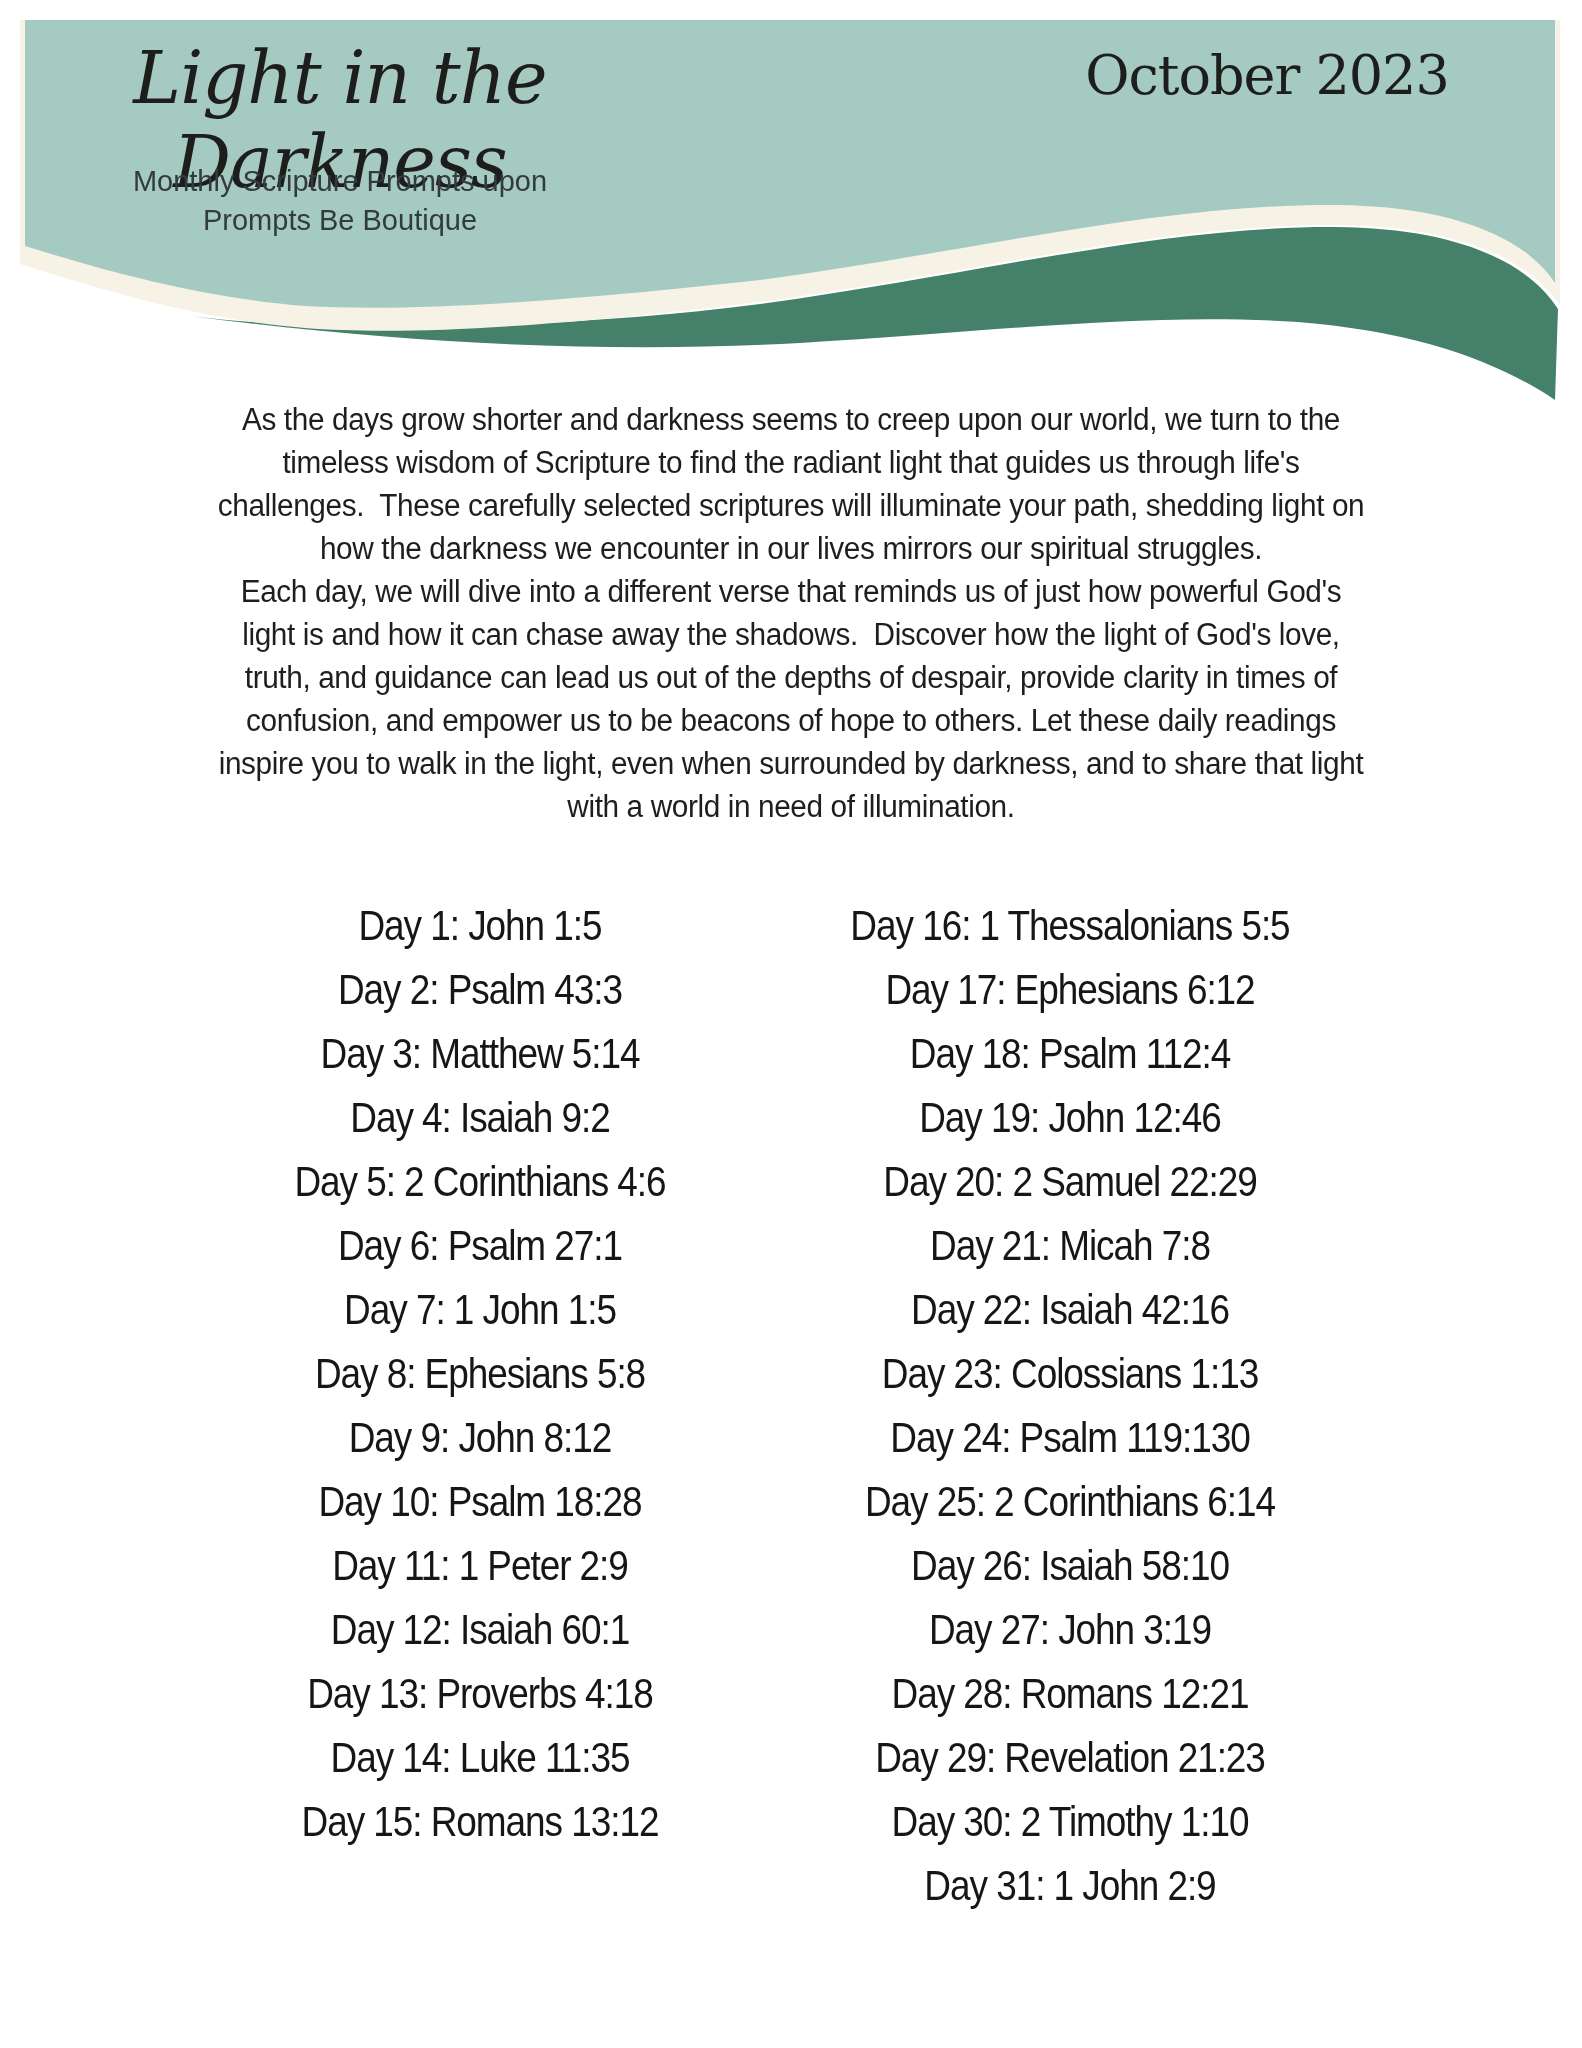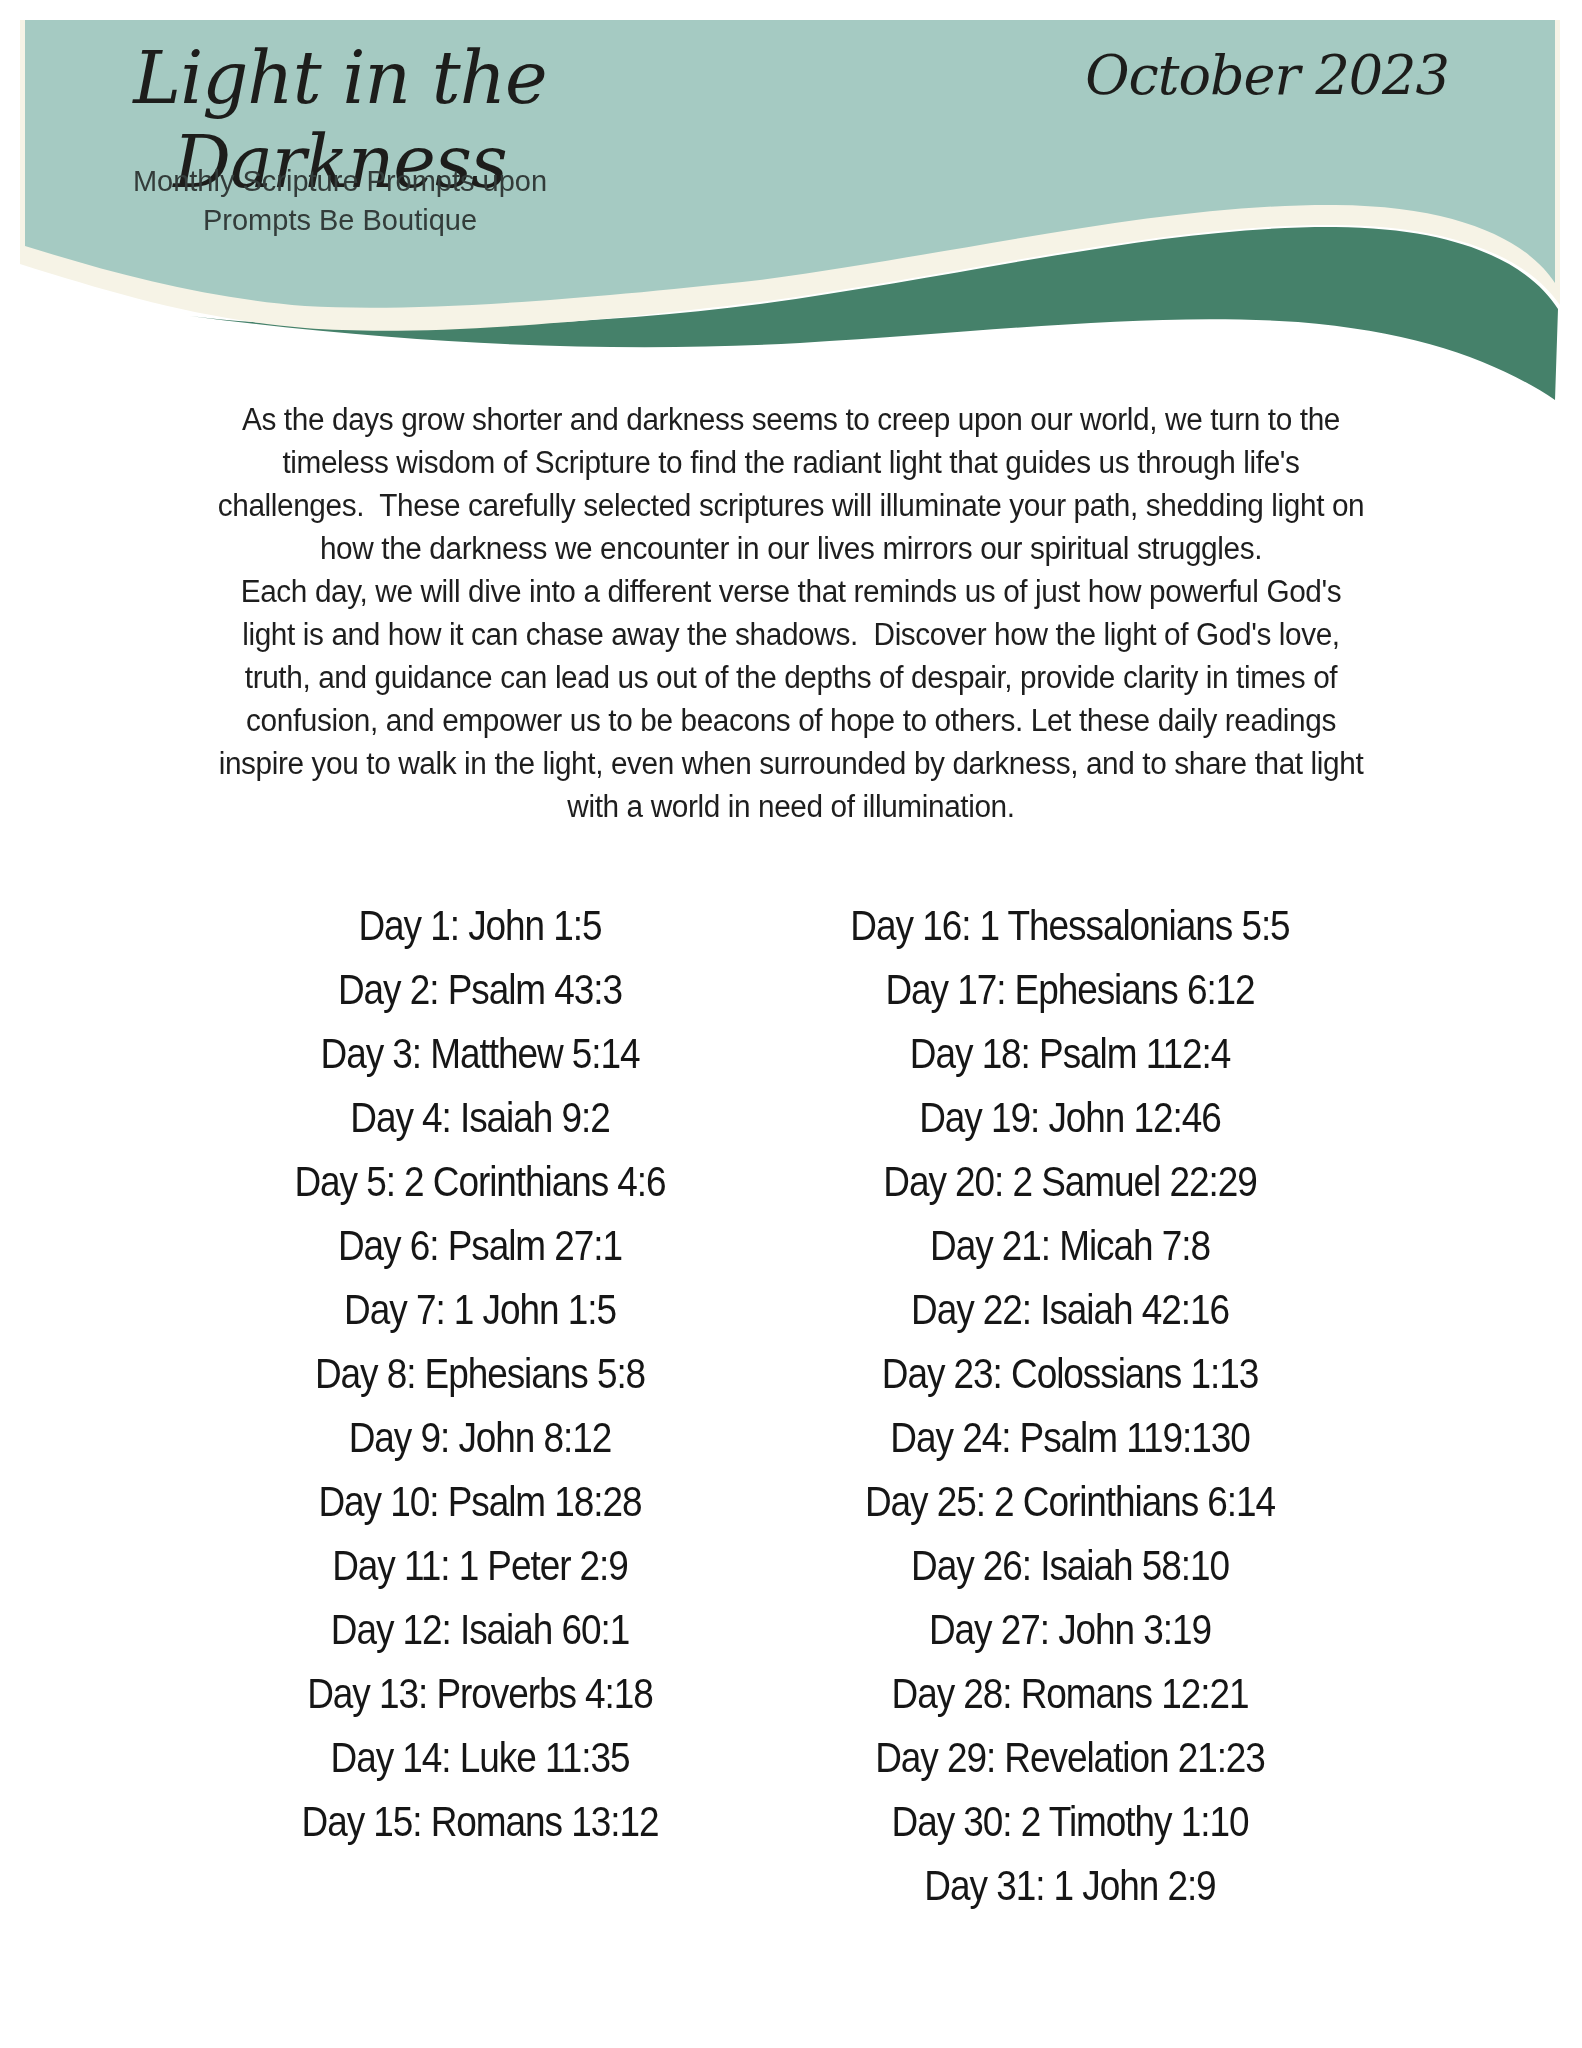--- a/index.html
+++ b/index.html
@@ -42,21 +42,20 @@
     text-align: center;
     font-size: 29px;
     line-height: 39px;
     color: var(--subtle);
   }
   .date {
     position: absolute;
     right: 95px; top: 44px; width: 440px;
     text-align: center;
     font-family: "DejaVu Serif", serif;
-    font-style: italic;
     font-size: 54px;
     letter-spacing: -1px;
     color: var(--ink);
   }
   .intro {
     position: absolute;
     top: 398px; left: 76px; right: 76px;
     transform: scaleX(0.96);
     transform-origin: 50% 0;
   }

